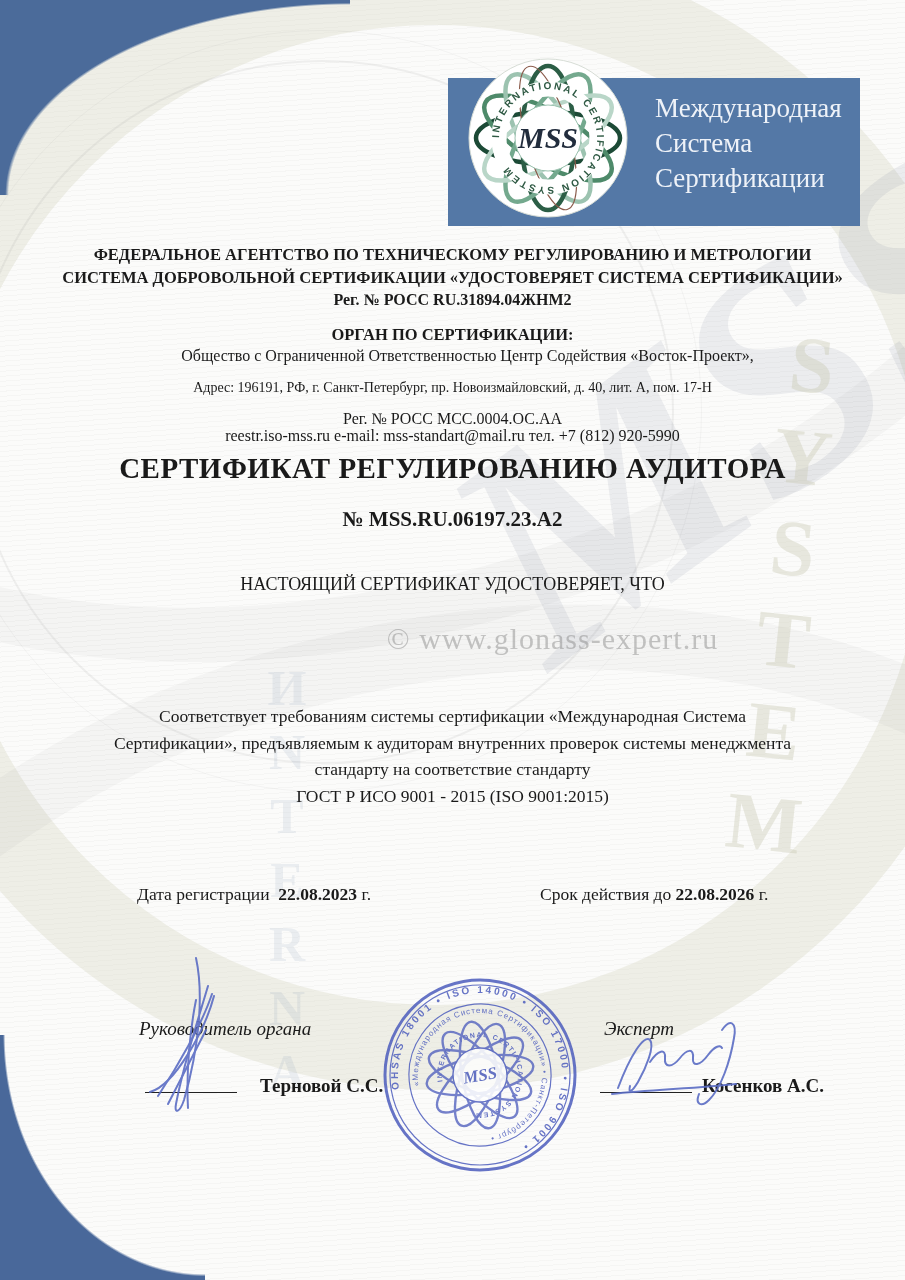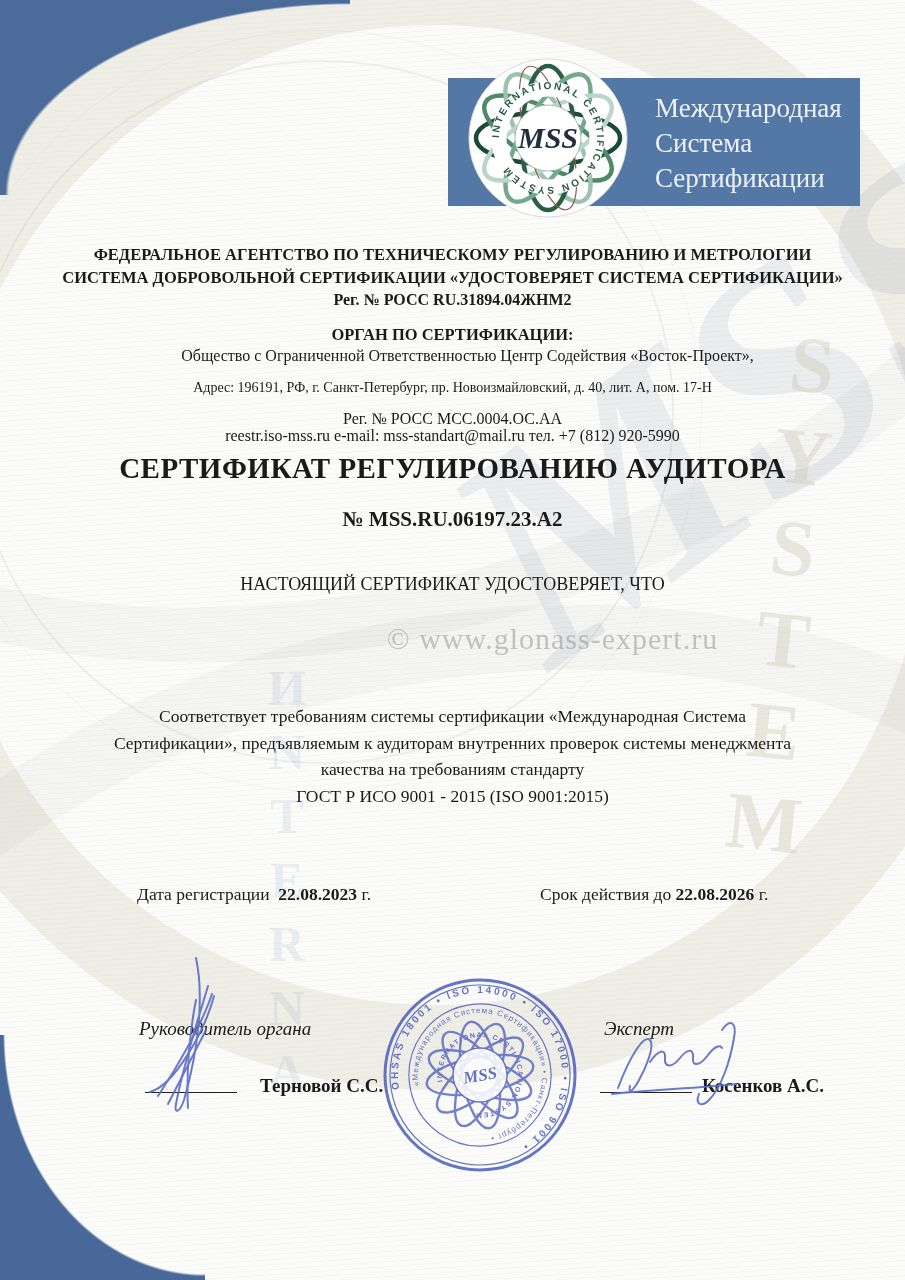--- a/index.html
+++ b/index.html
@@ -23,21 +23,21 @@
     font-size:50px;font-weight:bold;letter-spacing:8px;color:rgba(125,145,175,0.13);}
   .wm-right-edge{position:absolute;left:742px;top:320px;z-index:0;writing-mode:vertical-rl;text-orientation:upright;
     font-size:80px;font-weight:bold;letter-spacing:4px;color:rgba(200,200,175,0.38);transform:rotate(6deg);}
   
   .corner{position:absolute;z-index:1;pointer-events:none;}
   .corner-tl{left:0;top:0;width:350px;height:195px;
     background:radial-gradient(ellipse farthest-side at 100% 100%, rgba(0,0,0,0) 0%, rgba(0,0,0,0) 97.5%, #4b6b9a 98.5%);}
   .corner-bl{left:0;top:1035px;width:205px;height:245px;
     background:radial-gradient(ellipse farthest-side at 100% 0%, rgba(0,0,0,0) 0%, rgba(0,0,0,0) 97.5%, #49689a 98.5%);}
   
-  .banner{position:absolute;left:448px;top:78px;width:412px;height:128px;background:#5478a6;z-index:2;}
+  .banner{position:absolute;left:448px;top:78px;width:412px;height:148px;background:#5478a6;z-index:2;}
   .banner-text{position:absolute;left:207px;top:13px;color:#eef2f8;font-size:27px;line-height:35px;z-index:3;}
   .logo-wrap{position:absolute;left:467px;top:57px;width:162px;height:162px;z-index:3;}
   
   .tc{position:absolute;left:0;width:100%;text-align:center;z-index:5;}
   .agency-1{top:245px;font-size:16.5px;font-weight:bold;}
   .agency-2{top:268px;font-size:16.5px;font-weight:bold;}
   .agency-reg{top:291px;font-size:16px;font-weight:bold;}
   .org-head{top:325px;font-size:16.5px;font-weight:bold;}
   .org-line1{top:347px;font-size:16px;padding-left:15px;}
   .org-line2{top:380px;font-size:14px;}
@@ -142,21 +142,21 @@
   <div class="tc org-line4">Рег. № РОСС МСС.0004.ОС.АА</div>
 
   <div class="tc cert-title">СЕРТИФИКАТ РЕГУЛИРОВАНИЮ АУДИТОРА</div>
   <div class="tc cert-number">№ MSS.RU.06197.23.А2</div>
   <div class="tc cert-statement">НАСТОЯЩИЙ СЕРТИФИКАТ УДОСТОВЕРЯЕТ, ЧТО</div>
   <div class="tc wm-copyright">© www.glonass-expert.ru</div>
 
   <div class="tc req-lines">
     <div>Соответствует требованиям системы сертификации «Международная Система</div>
     <div>Сертификации», предъявляемым к аудиторам внутренних проверок системы менеджмента</div>
-    <div>качества на требованиям стандарту</div>
+    <div>стандарту на соответствие стандарту</div>
     <div>ГОСТ Р ИСО 9001 - 2015 (ISO 9001:2015)</div>
   </div>
 
   <div class="dates-row">
     <div class="date-left">
       <span>Дата регистрации</span>&nbsp;&nbsp;<span class="date-val">22.08.2023</span>&nbsp;<span>г.</span>
     </div>
     <div class="date-right">
       <span>Срок действия до</span>&nbsp;<span class="date-val">22.08.2026</span>&nbsp;<span>г.</span>
     </div>

